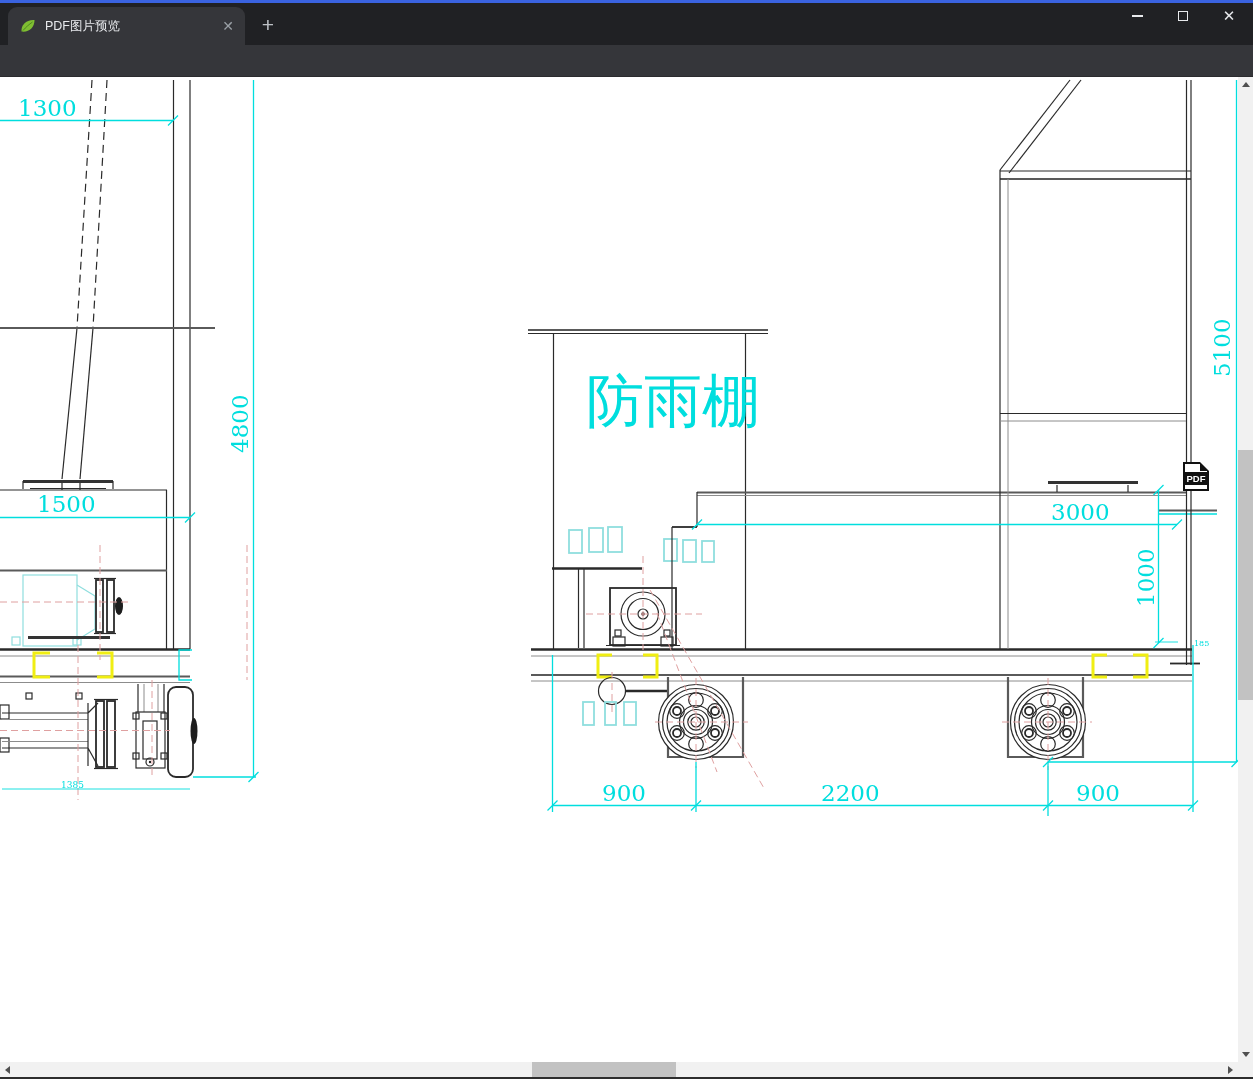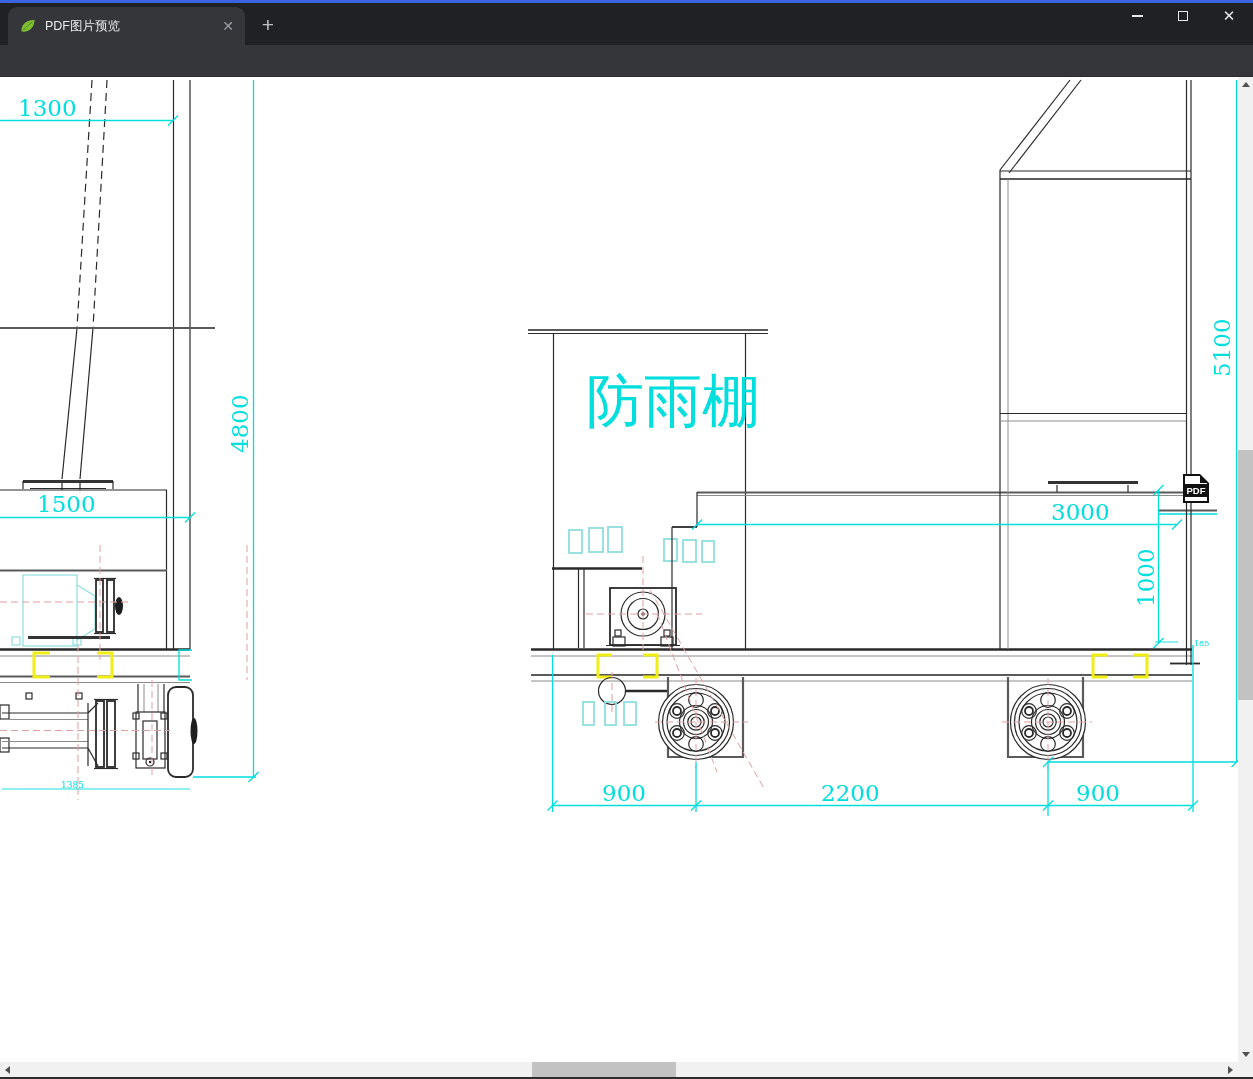--- a/index.html
+++ b/index.html
@@ -43,21 +43,21 @@
   .cf{stroke:var(--dim_faint);stroke-width:1.8;fill:none}
   .cf1{stroke:var(--dim_faint);stroke-width:1.2;fill:none}
   .y{stroke:var(--clip_yellow);stroke-width:3;fill:none}
   .p{stroke:var(--centerline);stroke-width:1;fill:none;stroke-dasharray:7 4}
   .dash{stroke-dasharray:8 5}
   .dimtext{fill:var(--dim);font-family:"DejaVu Serif",serif;font-size:23px;}
   .dimsm{font-size:9px;}
   .dimxs{font-size:8px;}
   .shed{fill:var(--dim);font-family:"DejaVu Sans",sans-serif;font-size:58px;}
   
-  #pdf-badge{position:absolute;left:1183px;top:474px;width:26px;height:29px;background:#fff;border:2px solid #111;}
+  #pdf-badge{position:absolute;left:1183px;top:462px;width:26px;height:29px;background:#fff;border:2px solid #111;}
   #pdf-badge .fold{position:absolute;right:-2px;top:-2px;width:0;height:0;border-left:9px solid #111;border-top:9px solid #fff;}
   #pdf-badge .lbl{position:absolute;left:-2px;right:-2px;top:8px;height:13px;background:#111;color:#fff;font-size:9.5px;font-weight:bold;text-align:center;line-height:13px;font-family:"Liberation Sans",sans-serif;}
   #vscroll{position:absolute;left:1238px;top:77px;width:15px;height:985px;background:#f1f1f1;}
   #vthumb{position:absolute;left:0px;top:373px;width:15px;height:250px;background:#c2c2c2;}
   #hscroll{position:absolute;left:0;top:1062px;width:1238px;height:15px;background:#f1f1f1;}
   #hthumb{position:absolute;left:532px;top:0;width:144px;height:15px;background:#c2c2c2;}
   #scroll-corner{position:absolute;left:1238px;top:1062px;width:15px;height:17px;background:#f1f1f1;}
   #bottom-edge{position:absolute;left:0;top:1077px;width:1253px;height:2px;background:#2d2d2d;}
   .arr{width:0;height:0;position:absolute;}
   .arr-up{left:4px;top:5px;border-left:4px solid transparent;border-right:4px solid transparent;border-bottom:5px solid #505050;}

